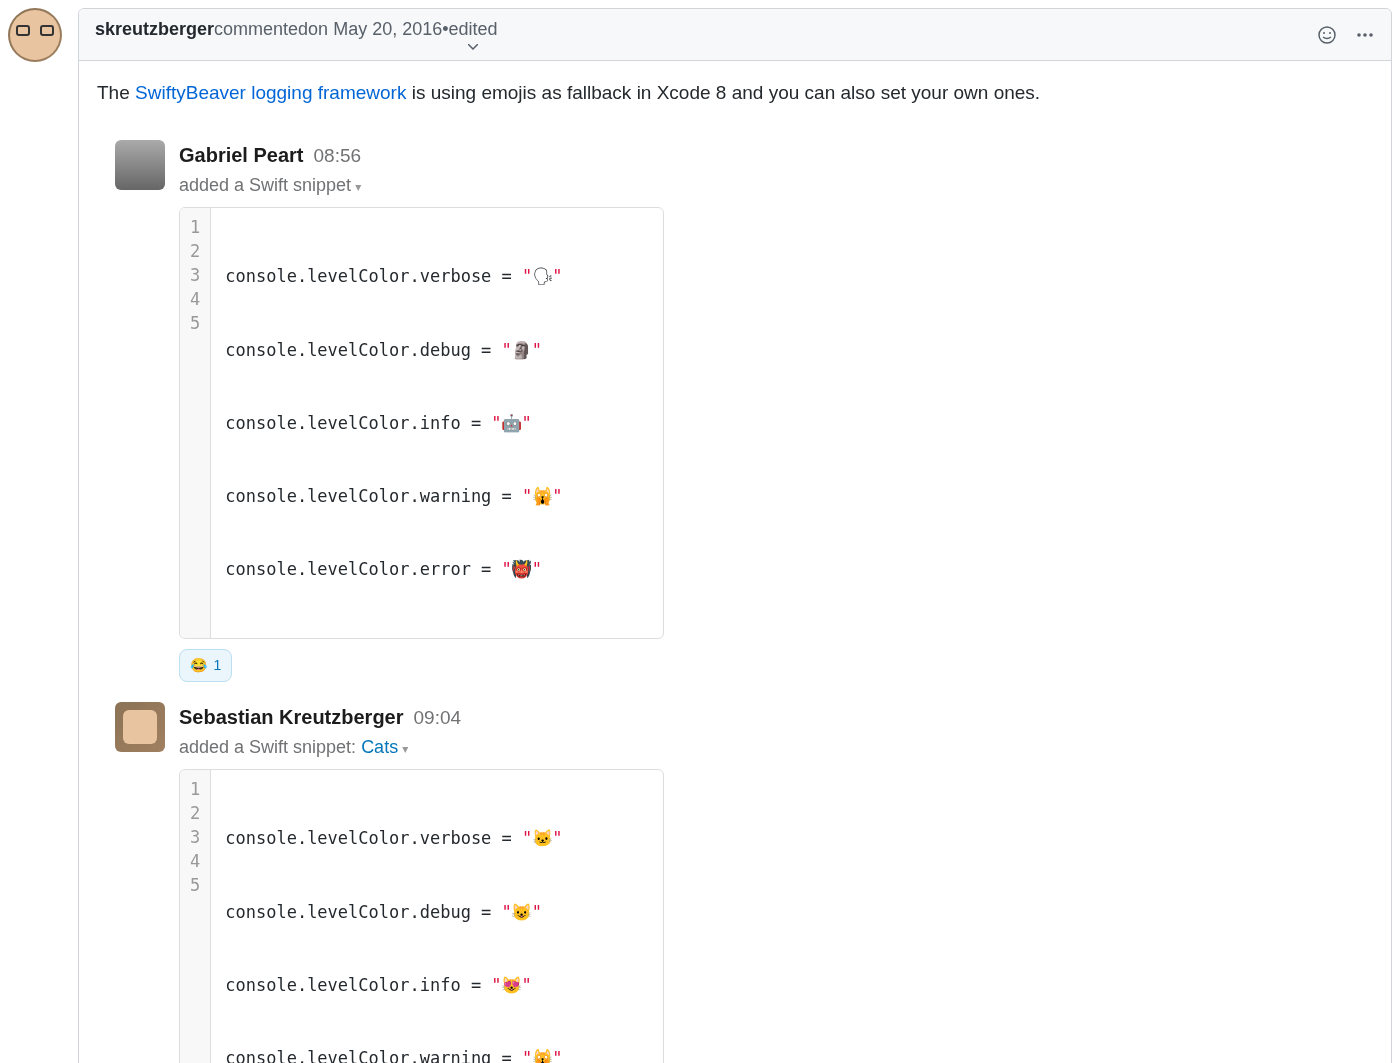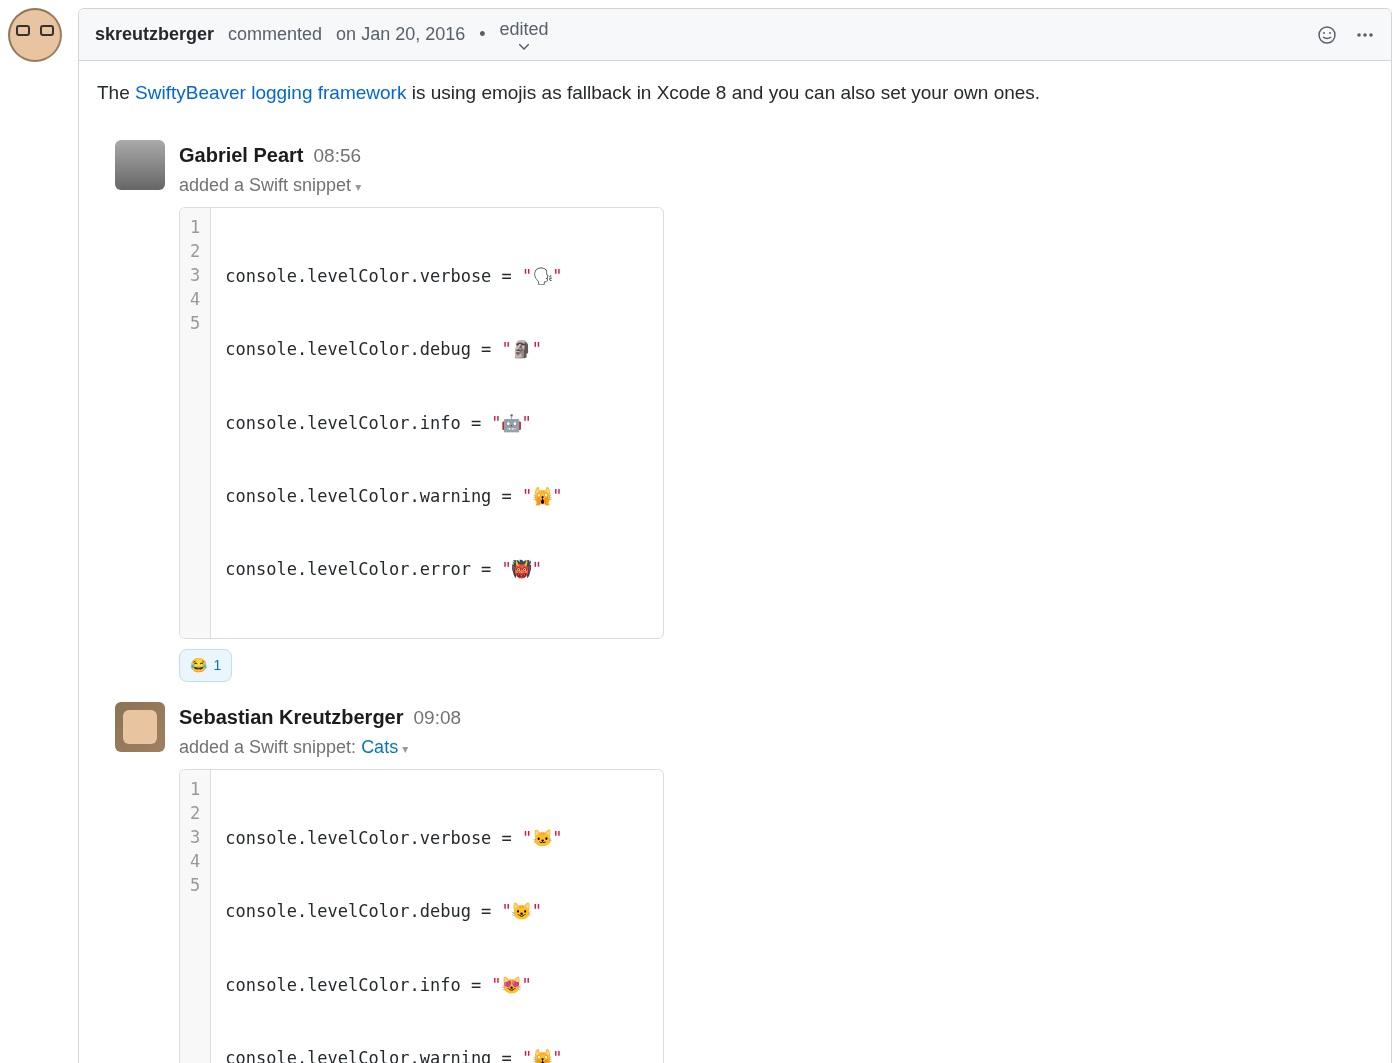--- a/index.html
+++ b/index.html
@@ -5,21 +5,21 @@
 * { box-sizing: border-box; margin: 0; padding: 0; }
 body { font-family: -apple-system, BlinkMacSystemFont, "Segoe UI", Helvetica, Arial, sans-serif; background: #fff; padding: 8px; }
 .comment-container { display: flex; gap: 16px; }
 .avatar-main { width: 54px; height: 54px; border-radius: 50%; background: linear-gradient(135deg, #8b7355 0%, #a08060 100%); flex-shrink: 0; position: relative; overflow: hidden; }
 .avatar-face { position: absolute; inset: 2px; border-radius: 50%; background: #e8c4a0; }
 .avatar-glasses { position: absolute; top: 32%; left: 15%; right: 15%; height: 20%; }
 .ag-lens { position: absolute; width: 38%; height: 100%; border: 2px solid #333; border-radius: 3px; }
 .ag-lens.l { left: 0; } .ag-lens.r { right: 0; }
 .comment-box { flex: 1; border: 1px solid #d1d5da; border-radius: 6px; overflow: hidden; }
 .comment-header { background: #f6f8fa; border-bottom: 1px solid #d1d5da; padding: 10px 16px; display: flex; align-items: center; justify-content: space-between; color: #586069; font-size: 18px; }
-.comment-header-left { display: flex; align-items: center; gap: 14px; flex-wrap: wrap; }
+.comment-header-left { display: flex; gap: 0; flex-wrap: wrap; }
 .author-name { font-weight: 600; color: #24292e; }
 .edited-dropdown { cursor: pointer; display: inline-flex; align-items: center; gap: 4px; flex-direction: column; }
 .comment-header-right { display: flex; gap: 18px; align-items: center; color: #586069; }
 .icon-btn { color: #586069; cursor: pointer; display: inline-flex; }
 .comment-body { padding: 18px 18px 22px 18px; font-size: 19px; line-height: 1.5; color: #24292e; }
 .body-text { margin-bottom: 32px; }
 .link { color: #0366d6; text-decoration: none; }
 .slack-msg { display: flex; gap: 14px; margin-bottom: 20px; margin-left: 18px; }
 .slack-avatar { width: 50px; height: 50px; border-radius: 6px; flex-shrink: 0; background: #888; }
 .slack-avatar.gp { background: linear-gradient(180deg, #aaa 0%, #666 100%); }
@@ -28,42 +28,42 @@
 .slack-header { display: flex; align-items: baseline; gap: 10px; margin-bottom: 2px; }
 .slack-name { font-weight: 700; font-size: 20px; color: #1d1c1d; }
 .slack-time { font-size: 19px; color: #717274; }
 .slack-sub { font-size: 18px; color: #717274; margin-bottom: 8px; }
 .slack-sub-link { color: #0576b9; text-align: right; }
 .slack-caret { font-size: 12px; color: #999; margin-left: 4px; }
 .code-block { border: 1px solid #ddd; border-radius: 6px; display: flex; font-family: "SFMono-Regular", Consolas, Monaco, monospace; font-size: 17px; line-height: 1.45; overflow: hidden; max-width: 485px; }
 .gutter { background: #f8f8f8; border-right: 1px solid #ddd; padding: 7px 10px; color: #999; text-align: right; }
 .gutter div { height: 24px; }
 .code-lines { padding: 7px 14px; white-space: pre; }
-.code-lines div { height: 24px; display: flex; align-items: center; }
+.code-lines div { height: 24px; display: flex; align-items: flex-start; }
 .cq { color: #d14; }
 .emoji-inline { display: inline-block; width: 20px; text-align: center; }
 .reaction-pill { display: inline-flex; align-items: center; gap: 6px; border: 1px solid #bcdff2; background: #eaf5fc; border-radius: 8px; padding: 5px 10px; font-size: 14px; color: #0576b9; margin-top: 10px; cursor: pointer; }
 </style>
 </head>
 <body>
 
 <div class="comment-container">
   <div class="avatar-main">
     <div class="avatar-face"></div>
     <div class="avatar-glasses">
         <div class="ag-lens l"></div>
         <div class="ag-lens r"></div>
       </div>
   </div>
   <div class="comment-box">
     <div class="comment-header">
       <div class="comment-header-left">
         <span class="author-name">skreutzberger</span>
         <span>commented</span>
-        <span>on Jan 20, 2016</span>
+        <span>on May 20, 2016</span>
         <span>•</span>
         <span class="edited-dropdown">
           <span>edited</span>
           <svg width="10" height="6" viewBox="0 0 10 6">
               <path d="M0 0 L5 5 L10 0" fill="none" stroke="currentColor" stroke-width="1.5"></path>
             </svg>
         </span>
       </div>
       <div class="comment-header-right">
         <span class="icon-btn">
@@ -122,21 +122,21 @@
         </div>
       </div>
 
       <div class="slack-msg">
         <div class="slack-avatar sk">
           <div class="avatar-face" style="inset:8px;border-radius:6px"></div>
         </div>
         <div class="slack-content">
           <div class="slack-header">
             <span class="slack-name">Sebastian Kreutzberger</span>
-            <span class="slack-time">09:08</span>
+            <span class="slack-time">09:04</span>
           </div>
           <div class="slack-sub">
             <span>added a Swift snippet: </span><span class="slack-sub-link">Cats</span><span class="slack-caret">▾</span>
           </div>
           <div class="code-block">
             <div class="gutter">
               <div>1</div>
                 <div>2</div>
                 <div>3</div>
                 <div>4</div>

